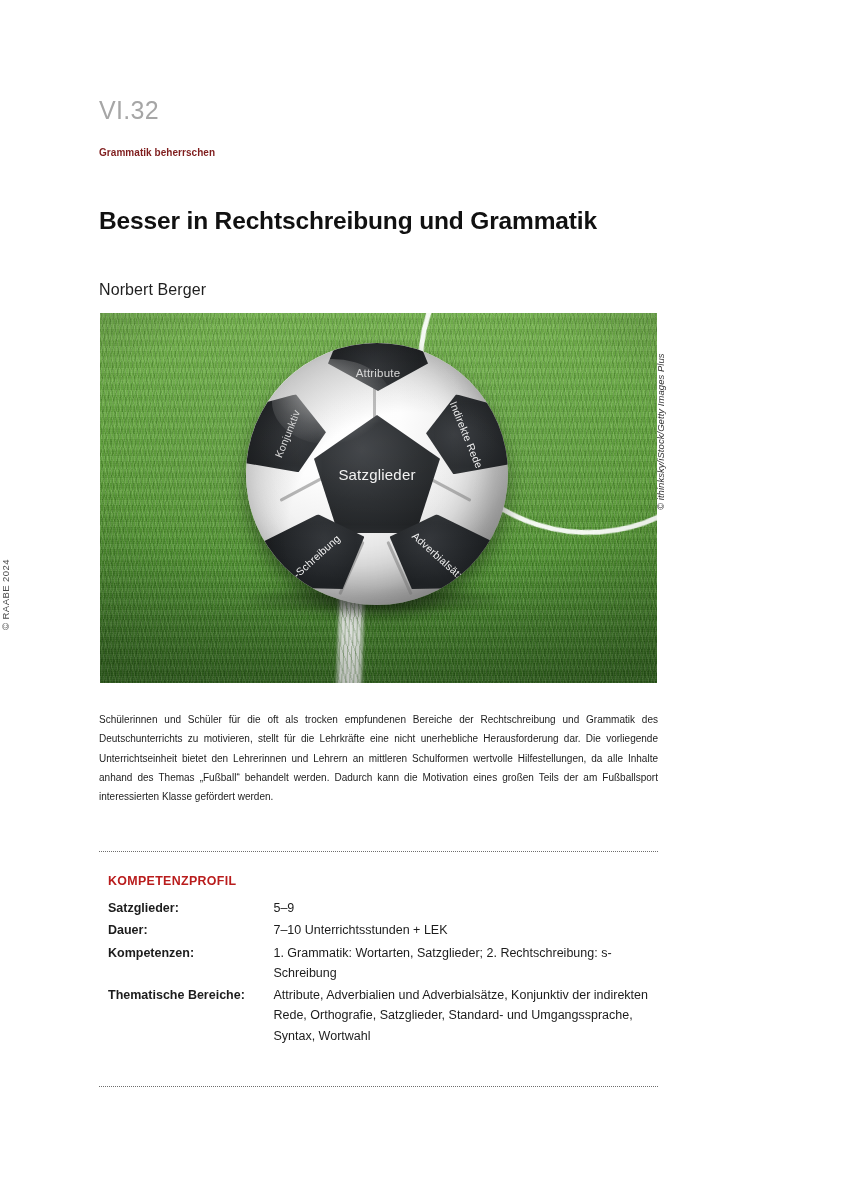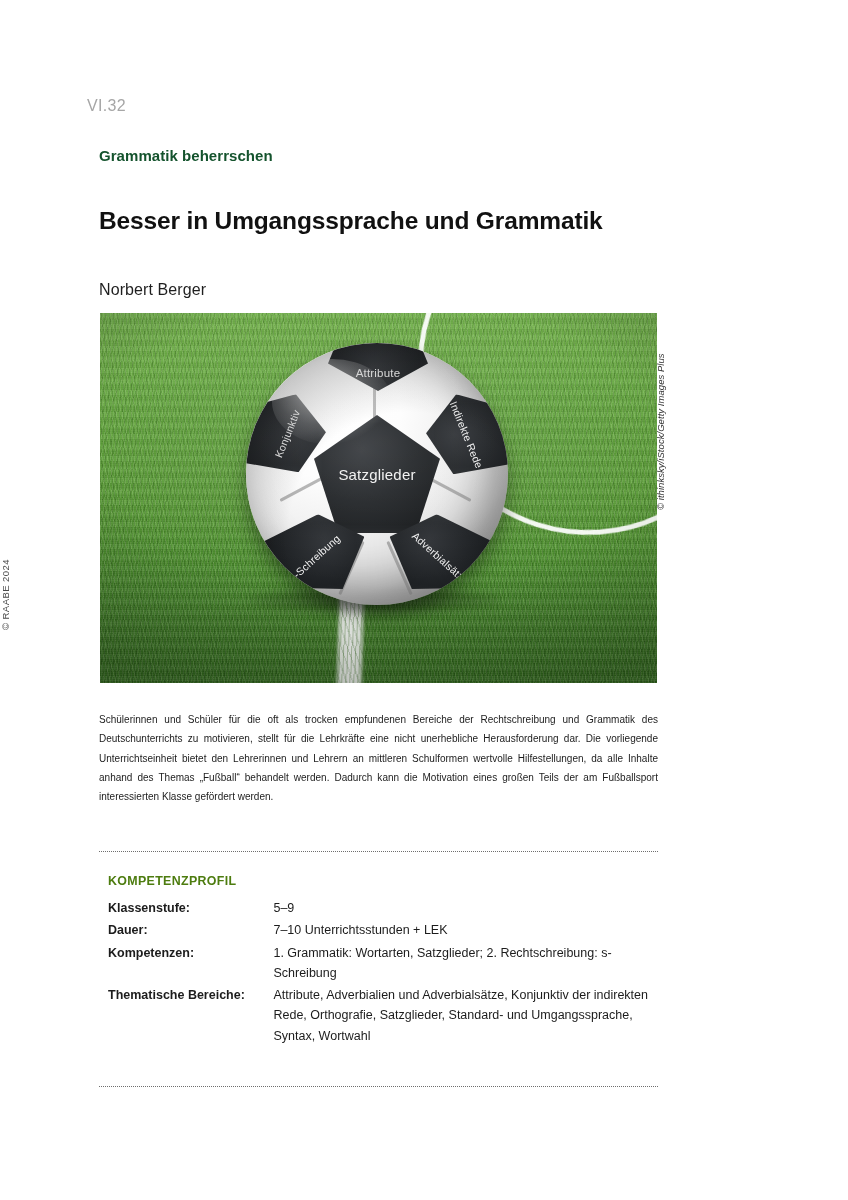--- a/index.html
+++ b/index.html
@@ -34,36 +34,36 @@
     font-size: 9.5px;
     letter-spacing: 0.45px;
     color: #4a4a4a;
     white-space: nowrap;
     text-align: left;
   }
 
   
   .chapter-id {
     position: absolute;
-    left: 87px;
+    left: 99px;
     top: 98px;
-    font-size: 16px;
+    font-size: 25px;
     font-weight: 400;
     letter-spacing: 0.3px;
     color: #a6a6a6;
     line-height: 1;
   }
   .series-title {
     position: absolute;
     left: 99px;
     top: 147px;
-    font-size: 15px;
+    font-size: 10px;
     font-weight: 700;
     letter-spacing: 0.05px;
-    color: #14532d;
+    color: #7f1d1d;
     line-height: 1.2;
   }
   .main-title {
     position: absolute;
     left: 99px;
     top: 189px;
     width: 600px;
     font-size: 24.5px;
     font-weight: 700;
     line-height: 1.33;
@@ -349,21 +349,21 @@
   .rule-bottom { top: 1086px; }
 
   
   .profile-heading {
     position: absolute;
     left: 108px;
     top: 874px;
     font-size: 12.4px;
     font-weight: 700;
     letter-spacing: 0.35px;
-    color: #4d7c0f;
+    color: #b91c1c;
   }
   .profile-table {
     position: absolute;
     left: 108px;
     top: 898px;
     width: 552px;
     border-collapse: collapse;
     font-size: 12.5px;
     color: #1c1c1c;
   }
@@ -386,21 +386,21 @@
 
 <div class="page">
 
   <div class="left-copyright">© RAABE 2024</div>
 
   <div class="chapter-id">VI.32</div>
 
   <div class="series-title">Grammatik beherrschen</div>
 
   <h1 class="main-title">
-    <span class="t-line">Besser in Umgangssprache und Grammatik</span>
+    <span class="t-line">Besser in Rechtschreibung und Grammatik</span>
   </h1>
 
   <div class="author">Norbert Berger</div>
 
   <div class="photo-wrap">
     <div class="grass"></div>
     <div class="grass-bands"></div>
     <div class="grass-tex"></div>
     <div class="grass-tex2"></div>
 
@@ -451,21 +451,21 @@
 
   <p class="intro">Schülerinnen und Schüler für die oft als trocken empfundenen Bereiche der Rechtschreibung und Grammatik des Deutschunterrichts zu motivieren, stellt für die Lehrkräfte eine nicht unerhebliche Herausforderung dar. Die vorliegende Unterrichtseinheit bietet den Lehrerinnen und Lehrern an mittleren Schulformen wertvolle Hilfestellungen, da alle Inhalte anhand des Themas „Fußball“ behandelt werden. Dadurch kann die Motivation eines großen Teils der am Fußballsport interessierten Klasse gefördert werden.</p>
 
   <div class="rule rule-top"></div>
 
   <div class="profile-heading">KOMPETENZPROFIL</div>
 
   <table class="profile-table">
     <tbody>
       <tr>
-        <td class="label">Klassenstufe:</td>
+        <td class="label">Satzglieder:</td>
         <td class="value">5–9</td>
       </tr>
       <tr>
         <td class="label">Dauer:</td>
         <td class="value">7–10 Unterrichtsstunden + LEK</td>
       </tr>
       <tr>
         <td class="label">Kompetenzen:</td>
         <td class="value">1. Grammatik: Wortarten, Satzglieder; 2. Rechtschreibung: s-Schreibung</td>
       </tr>

